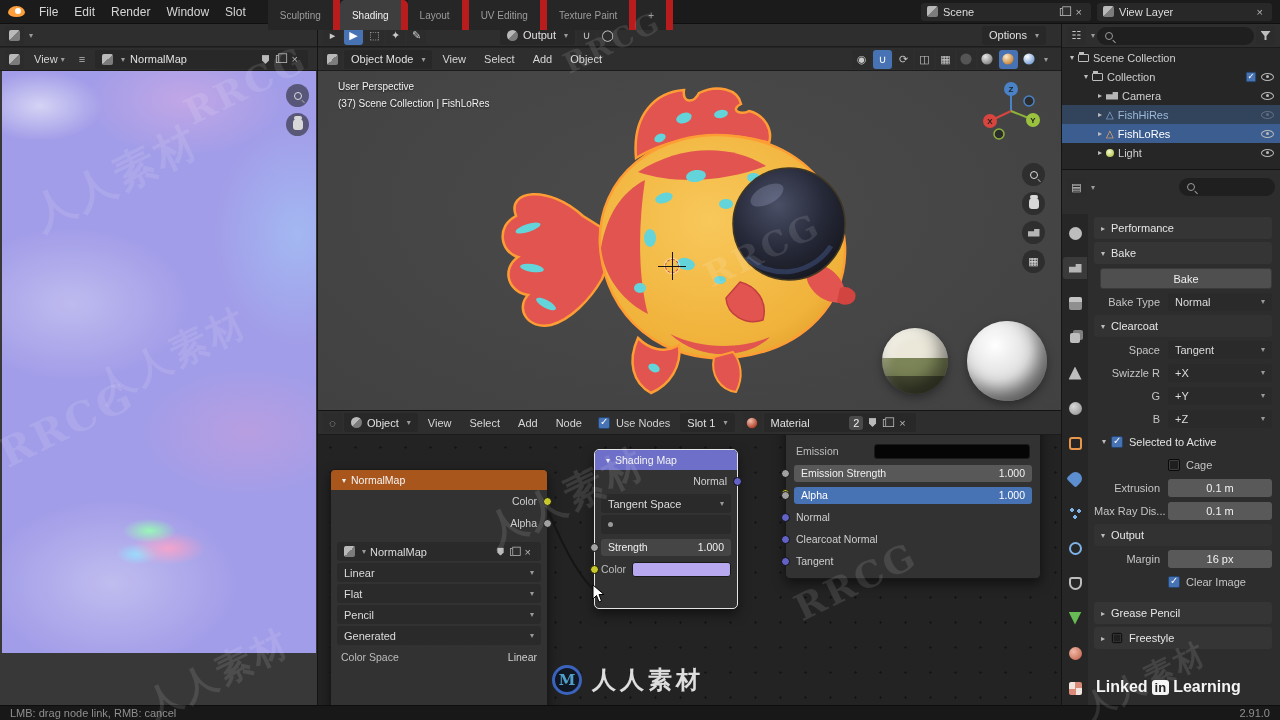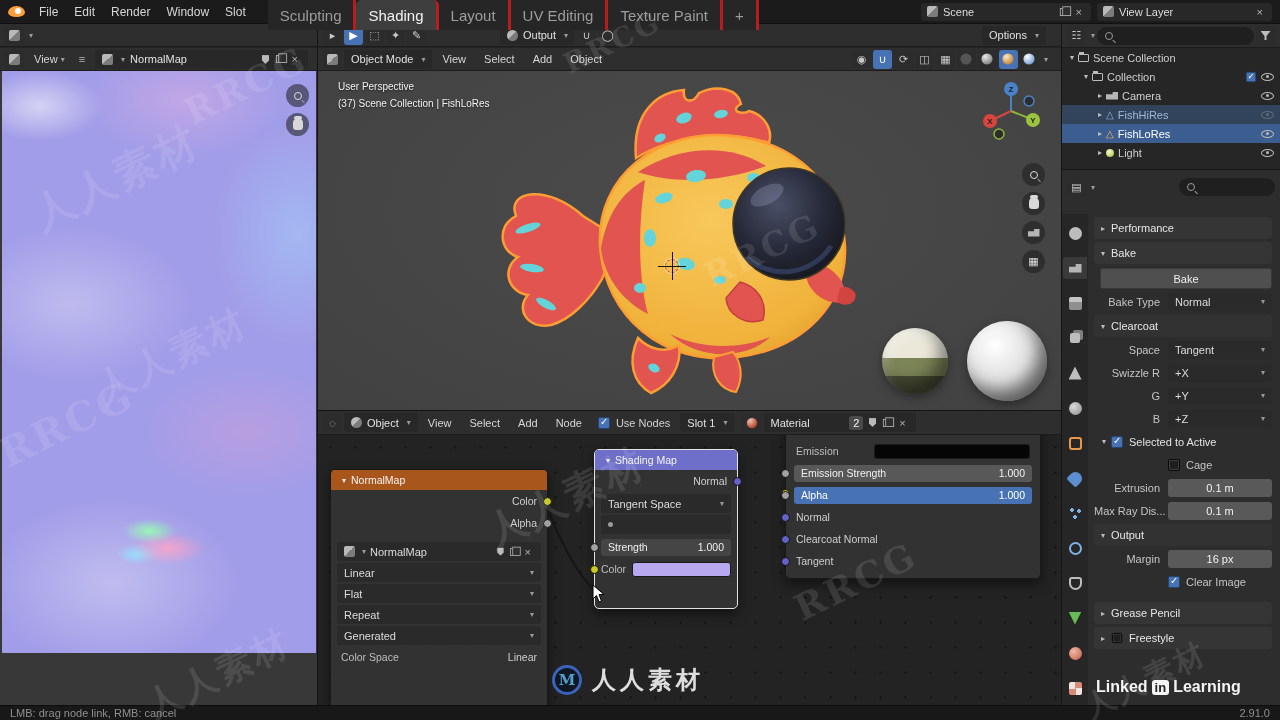--- a/index.html
+++ b/index.html
@@ -34,21 +34,21 @@
   .tri{font-size:8px;color:#bdbdbd}
   .prow{display:flex;align-items:center;height:21px;margin:2px 8px 0 0}
   .plabel{flex:0 0 74px;text-align:right;padding-right:8px;color:#c4c4c4;white-space:nowrap;overflow:hidden}
   .pval{flex:1}
 
   
   .topbar{position:absolute;left:0;top:0;width:1280px;height:24px;background:#1b1b1b;display:flex;align-items:center;border-bottom:1px solid #101010;z-index:5}
   .blogo{width:17px;height:11px;margin:0 6px 0 8px;background:#ff9e3d;border-radius:50% 50% 50% 50%/60% 60% 40% 40%;position:relative}
   .blogo::after{content:"";position:absolute;width:6px;height:6px;border-radius:50%;background:#fff;left:7px;top:2px}
   .tabs{display:flex;height:100%;margin-left:14px}
-  .tab{display:flex;align-items:center;padding:15px 12px;color:#9c9c9c;font-size:15px;background:#262626;border-right:3px solid #b91c1c}
+  .tab{display:flex;align-items:center;padding:15px 12px;color:#9c9c9c;font-size:10px;background:#262626;border-right:7px solid #b91c1c}
   .tab.active{background:#3e3e3e;color:#f1f1f1;border-radius:5px 5px 0 0}
   .tbchip{display:flex;align-items:center;gap:5px;background:#282828;border-radius:3px;height:18px;padding:0 6px;color:#dedede}
   .mini-sq{width:11px;height:11px;border-radius:2px;background:linear-gradient(135deg,#b9b9b9 50%,#7c7c7c 50%)}
 
   
   .region{position:absolute;overflow:hidden}
   .ehdr{background:#2e2e2e;border-bottom:1px solid #1c1c1c;display:flex;align-items:center;padding:0 5px;gap:2px}
 
   
   .imged{left:0;top:24px;width:318px;height:681px;background:#383838;border-right:1px solid #141414}
@@ -437,21 +437,21 @@
       </div>
       <div class="nwidget ddv">
           <span>Linear</span>
           <span class="car">▾</span>
         </div>
       <div class="nwidget ddv">
           <span>Flat</span>
           <span class="car">▾</span>
         </div>
       <div class="nwidget ddv">
-          <span>Repeat</span>
+          <span>Pencil</span>
           <span class="car">▾</span>
         </div>
       <div class="nwidget ddv">
           <span>Generated</span>
           <span class="car">▾</span>
         </div>
       <div class="nrow" style="height:20px">
           <span style="color:#bdbdbd">Color Space</span>
         <span style="flex:1"></span>
           <span>Linear</span>

